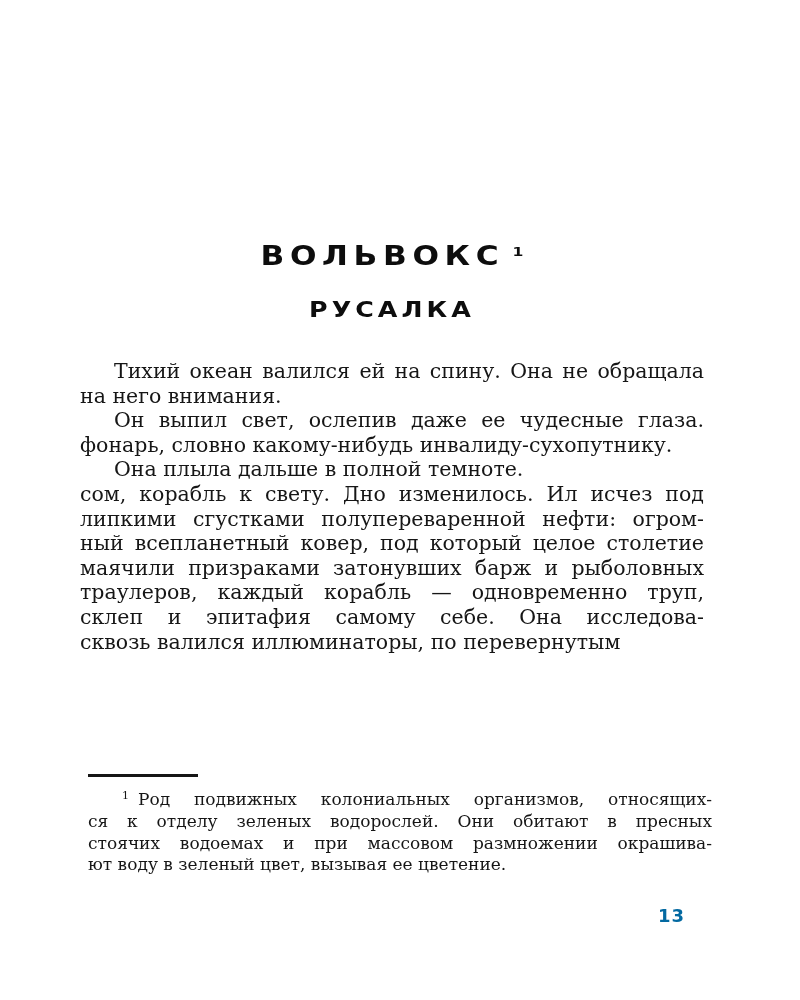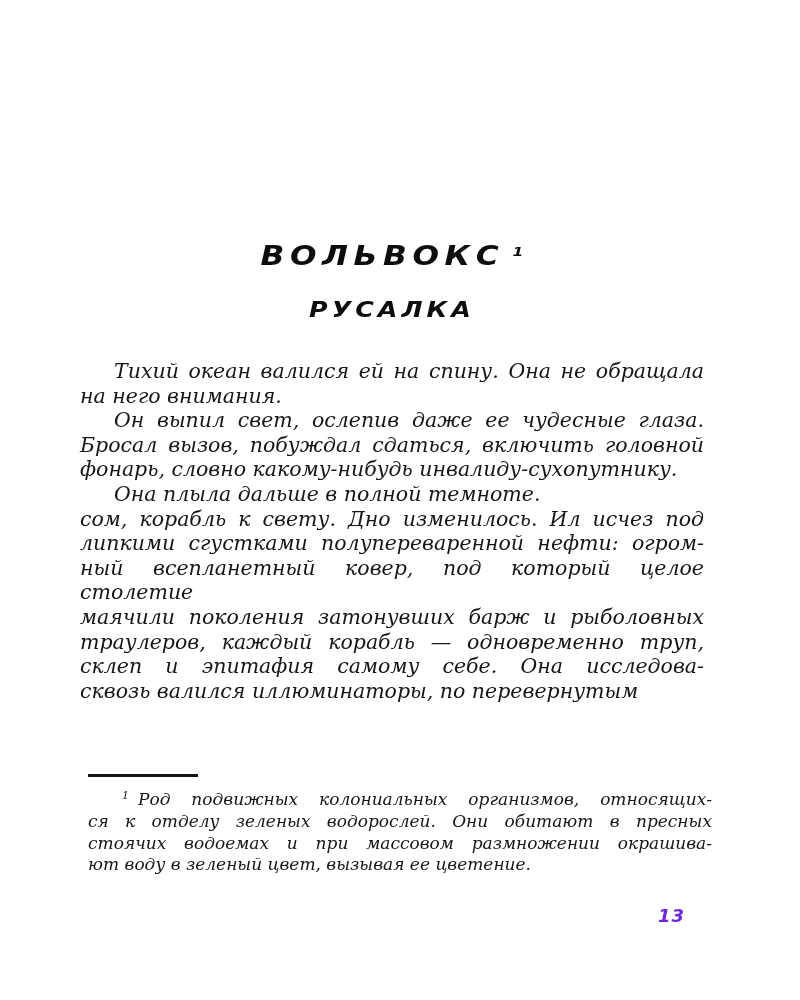--- a/index.html
+++ b/index.html
@@ -8,21 +8,20 @@
     background: #ffffff;
   }
   .page {
     position: relative;
     width: 800px;
     height: 1000px;
     background: #ffffff;
     color: #161616;
     font-family: "DejaVu Serif", "Liberation Serif", serif;
     overflow: hidden;
-    font-style: italic;
   }
   .chapter-title {
     position: absolute;
     top: 241px;
     left: 80px;
     width: 624px;
     margin: 0;
     text-align: center;
     font-family: "DejaVu Sans", "Liberation Sans", sans-serif;
     font-weight: bold;
@@ -99,51 +98,50 @@
     margin-right: 9px;
   }
   .page-number {
     position: absolute;
     top: 905px;
     left: 658px;
     font-family: "DejaVu Sans", "Liberation Sans", sans-serif;
     font-weight: bold;
     font-size: 18px;
     letter-spacing: 1px;
-    color: #6d28d9;
+    color: #0369a1;
     text-align: right;
   }
 </style>
 </head>
 <body>
 
 <div class="page">
 
   <h1 class="chapter-title"><span>ВОЛЬВОКС</span><sup>1</sup></h1>
 
   <h2 class="section-subtitle">РУСАЛКА</h2>
 
   <div class="body-text" id="body-text">
       <div class="para">
         <div class="line first">Тихий океан валился ей на спину. Она не обращала</div>
         <div class="line last">на него внимания.</div>
       </div>
       <div class="para">
         <div class="line first">Он выпил свет, ослепив даже ее чудесные глаза.</div>
-        <div class="line">Бросал вызов, побуждал сдаться, включить головной</div>
         <div class="line last">фонарь, словно какому-нибудь инвалиду-сухопутнику.</div>
       </div>
       <div class="para">
         <div class="line first last">Она плыла дальше в полной темноте.</div>
       </div>
       <div class="para">
         <div class="line">сом, корабль к свету. Дно изменилось. Ил исчез под</div>
         <div class="line">липкими сгустками полупереваренной нефти: огром-</div>
         <div class="line">ный всепланетный ковер, под который целое столетие</div>
-        <div class="line">маячили поколения затонувших барж и рыболовных</div>
+        <div class="line">маячили призраками затонувших барж и рыболовных</div>
         <div class="line">траулеров, каждый корабль — одновременно труп,</div>
         <div class="line">склеп и эпитафия самому себе. Она исследова-</div>
         <div class="line last">сквозь валился иллюминаторы, по перевернутым</div>
       </div>
     </div>
 
   <div class="footnote">
     <div class="footnote-rule"></div>
     <div class="footnote-lines" id="footnote-lines">
         <div class="line first"><sup class="fn-marker">1</sup>Род подвижных колониальных организмов, относящих-</div>

